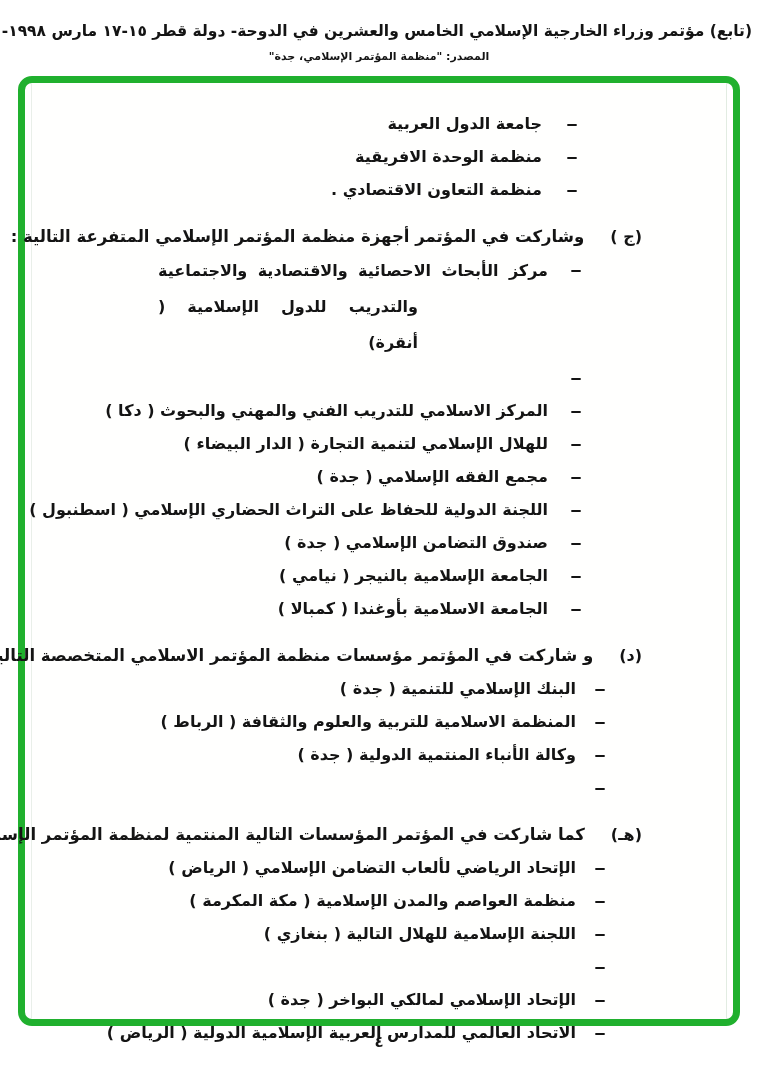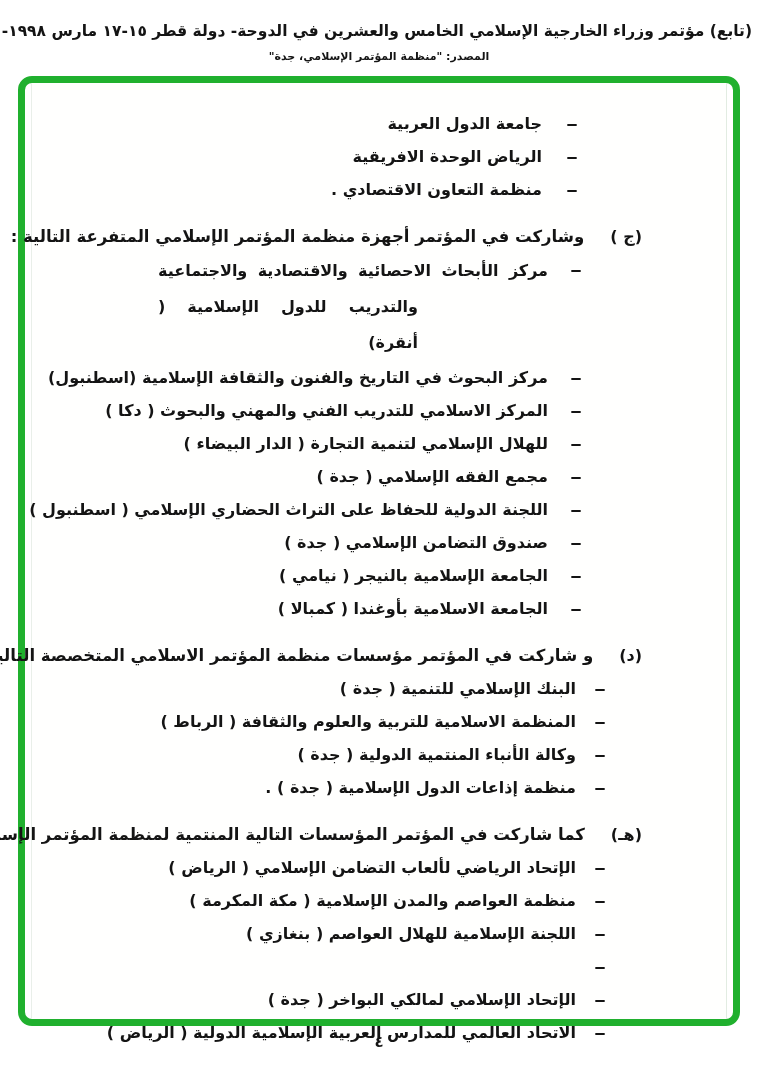--- a/index.html
+++ b/index.html
@@ -118,40 +118,39 @@
 <div class="green-frame">
   <div class="page-inner">
 
     <ul class="doc-list indent-a">
       <li class="doc-item">
         <span class="dash">–</span>
         <span class="item-text">جامعة الدول العربية</span>
       </li>
       <li class="doc-item">
         <span class="dash">–</span>
-        <span class="item-text">الرياض الوحدة الافريقية</span>
+        <span class="item-text">منظمة الوحدة الافريقية</span>
       </li>
       <li class="doc-item">
         <span class="dash">–</span>
         <span class="item-text">منظمة التعاون الاقتصادي .</span>
       </li>
     </ul>
 
     <div class="section-row">
       <span class="section-marker">(ج )</span>
       <h2 class="section-heading">وشاركت في المؤتمر أجهزة منظمة المؤتمر الإسلامي المتفرعة التالية :</h2>
     </div>
     <ul class="doc-list indent-b">
       <li class="doc-item">
         <span class="dash">–</span>
         <span class="item-text wrap-indent">مركز الأبحاث الاحصائية والاقتصادية والاجتماعية والتدريب للدول الإسلامية ( أنقرة)</span>
       </li>
       <li class="doc-item">
         <span class="dash">–</span>
-        <span class="item-text">مركز البحوث في التاريخ والفنون والثقافة الإسلامية (اسطنبول)</span>
       </li>
       <li class="doc-item">
         <span class="dash">–</span>
         <span class="item-text">المركز الاسلامي للتدريب الفني والمهني والبحوث ( دكا )</span>
       </li>
       <li class="doc-item">
         <span class="dash">–</span>
         <span class="item-text">للهلال الإسلامي لتنمية التجارة ( الدار البيضاء )</span>
       </li>
       <li class="doc-item">
@@ -188,40 +187,39 @@
       <li class="doc-item">
         <span class="dash">–</span>
         <span class="item-text">المنظمة الاسلامية للتربية والعلوم والثقافة ( الرباط )</span>
       </li>
       <li class="doc-item">
         <span class="dash">–</span>
         <span class="item-text">وكالة الأنباء المنتمية الدولية ( جدة )</span>
       </li>
       <li class="doc-item">
         <span class="dash">–</span>
-        <span class="item-text">منظمة إذاعات الدول الإسلامية ( جدة ) .</span>
       </li>
     </ul>
 
     <div class="section-row">
       <span class="section-marker">(هـ)</span>
       <h2 class="section-heading">كما شاركت في المؤتمر المؤسسات التالية المنتمية لمنظمة المؤتمر الإسلامي:</h2>
     </div>
     <ul class="doc-list indent-c">
       <li class="doc-item">
         <span class="dash">–</span>
         <span class="item-text">الإتحاد الرياضي لألعاب التضامن الإسلامي ( الرياض )</span>
       </li>
       <li class="doc-item">
         <span class="dash">–</span>
         <span class="item-text">منظمة العواصم والمدن الإسلامية ( مكة المكرمة )</span>
       </li>
       <li class="doc-item">
         <span class="dash">–</span>
-        <span class="item-text">اللجنة الإسلامية للهلال العواصم ( بنغازي )</span>
+        <span class="item-text">اللجنة الإسلامية للهلال التالية ( بنغازي )</span>
       </li>
       <li class="doc-item">
         <span class="dash">–</span>
       </li>
       <li class="doc-item">
         <span class="dash">–</span>
         <span class="item-text">الإتحاد الإسلامي لمالكي البواخر ( جدة )</span>
       </li>
       <li class="doc-item">
         <span class="dash">–</span>

